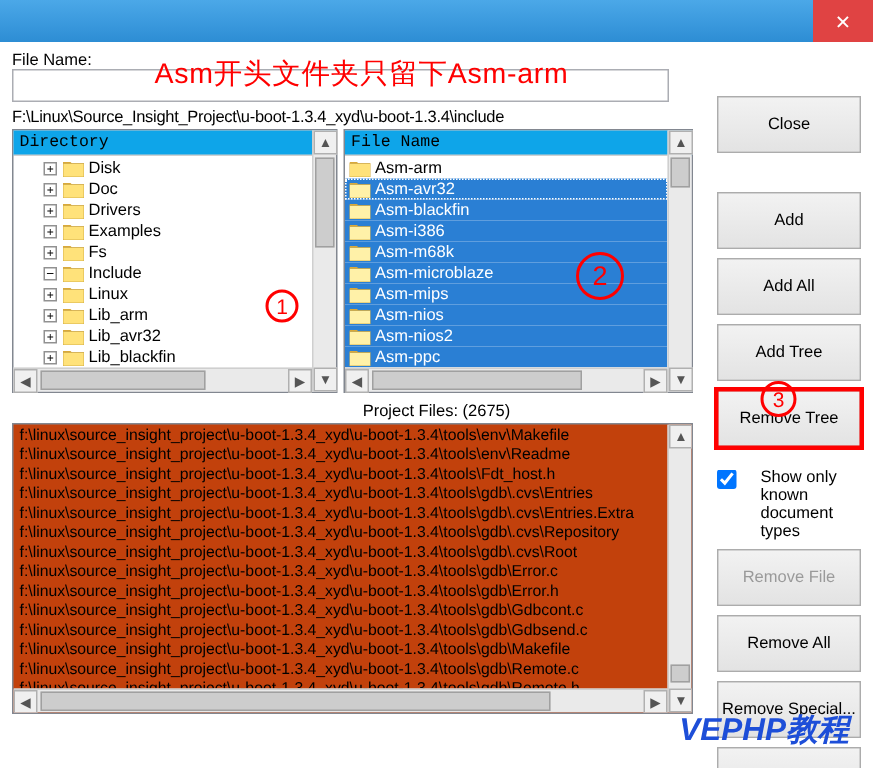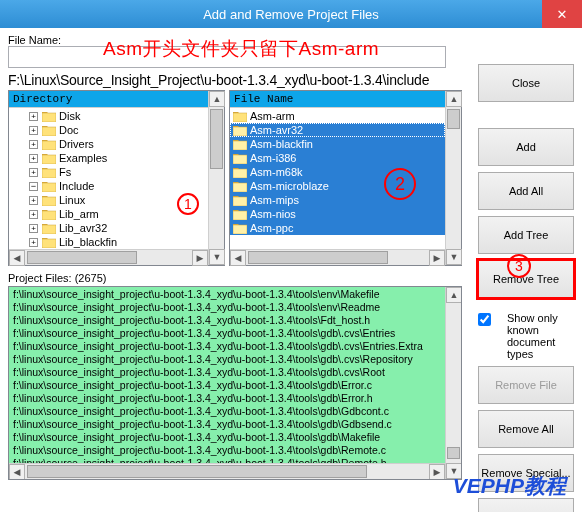--- a/index.html
+++ b/index.html
@@ -8,21 +8,21 @@
 .titlebar { height: 28px; background: linear-gradient(#4ba8e8, #2d8dd4); color: #fff; display: flex; align-items: center; justify-content: center; position: relative; font-size: 13px; }
 .titlebar .title { text-align: center; }
 .close-x { position: absolute; right: 0; top: 0; width: 40px; height: 28px; background: #e04343; color: #fff; display: flex; align-items: center; justify-content: center; font-size: 13px; cursor: pointer; }
 
 .client { padding: 6px 8px 8px 8px; position: relative; }
 
 .filename-row { margin-bottom: 2px; }
 .filename-label { font-size: 11px; color: #000; }
 .filename-input { width: 438px; height: 22px; border: 1px solid #abadb3; padding: 2px 4px; font-size: 12px; background: #fff; }
 
-.path-label { font-size: 14px; margin: 4px 0 2px 0; letter-spacing: -0.2px; }
+.path-label { font-size: 11px; margin: 4px 0 2px 0; letter-spacing: -0.2px; }
 
 .panes { display: flex; gap: 4px; width: 454px; }
 .pane { border: 1px solid #828790; background: #fff; height: 176px; position: relative; }
 .pane-dir { width: 218px; }
 .pane-file { width: 234px; }
 .pane-header { font-size: 11px; font-family: "Courier New", monospace; padding: 2px 4px; border-bottom: 1px solid #d0d0d0; background: #0ea5e9; }
 .pane-body { overflow: hidden; position: absolute; top: 18px; left: 0; right: 0; bottom: 0; }
 
 .tree-row { display: flex; align-items: center; height: 14px; font-size: 11px; padding-left: 6px; white-space: nowrap; }
 .tree-plus { width: 9px; height: 9px; border: 1px solid #919191; font-size: 8px; line-height: 7px; text-align: center; margin-right: 4px; color: #000; background: #fff; }
@@ -39,22 +39,22 @@
 .scrollbar-v { position: absolute; right: 0; top: 0; bottom: 0; width: 16px; background: #eaeaea; border-left: 1px solid #cfcfcf; }
 .scrollbar-h { position: absolute; left: 0; right: 16px; bottom: 0; height: 16px; background: #eaeaea; border-top: 1px solid #cfcfcf; }
 .sb-btn { width: 16px; height: 16px; background: #f0f0f0; border: 1px solid #b0b0b0; font-size: 9px; display: flex; align-items: center; justify-content: center; color: #555; }
 .scrollbar-v .sb-btn.up { position: absolute; top: 0; }
 .scrollbar-v .sb-btn.down { position: absolute; bottom: 0; }
 .scrollbar-v .thumb { position: absolute; left: 1px; right: 1px; background: #cdcdcd; border: 1px solid #a0a0a0; }
 .scrollbar-h .sb-btn.left { position: absolute; left: 0; }
 .scrollbar-h .sb-btn.right { position: absolute; right: 0; }
 .scrollbar-h .thumb { position: absolute; top: 1px; bottom: 1px; background: #cdcdcd; border: 1px solid #a0a0a0; }
 
-.projfiles-label { font-size: 11px; margin-top: 6px; }
-.projfiles-list { width: 454px; height: 194px; border: 1px solid #828790; background: #86efac; font-size: 10.5px; font-family: Tahoma; overflow: hidden; position: relative; margin-top: 2px; }
+.projfiles-label { font-size: 11px; margin-top: 6px; text-align: center; }
+.projfiles-list { width: 454px; height: 194px; border: 1px solid #828790; background: #c2410c; font-size: 10.5px; font-family: Tahoma; overflow: hidden; position: relative; margin-top: 2px; }
 .pf-row { padding: 0 4px; height: 13px; white-space: nowrap; }
 
 .right-col { position: absolute; right: 8px; top: 36px; width: 96px; display: flex; flex-direction: column; }
 .btn { height: 38px; border: 1px solid #acacac; background: linear-gradient(#f2f2f2,#e3e3e3); font-size: 11px; cursor: pointer; margin-bottom: 6px; }
 .btn.disabled { color: #9a9a9a; }
 .gap-lg { height: 20px; }
 .gap-sm { height: 6px; }
 
 .checkbox-row { display: flex; align-items: flex-start; font-size: 11px; margin: 2px 0 6px 0; gap: 16px; }
 .checkbox-row input { margin-top: 1px; }
@@ -62,21 +62,20 @@
 .red-box { outline: 3px solid #ff0000; outline-offset: -1px; }
 .red-circle { position: absolute; border: 2px solid #ff0000; border-radius: 50%; pointer-events: none; display: flex; align-items: center; justify-content: center; color: #ff0000; font-size: 14px; font-weight: normal; }
 
 .overlay-text { position: absolute; color: #ff0000; font-size: 19px; font-weight: normal; top: 36px; left: 103px; pointer-events: none; letter-spacing: 0.5px; }
 .watermark { position: absolute; right: 16px; bottom: 12px; color: #1d4ed8; font-size: 21px; font-style: italic; font-weight: bold; pointer-events: none; }
 </style>
 </head>
 <body>
 
 <div class="titlebar">
-  <span class="title">Add and Remove Project Files</span>
   <div class="close-x">✕</div>
 </div>
 
 <div class="client">
   <div class="filename-row">
     <div class="filename-label">File Name:</div>
     <input class="filename-input" value="" style="">
   </div>
 
   <div class="path-label">F:\Linux\Source_Insight_Project\u-boot-1.3.4_xyd\u-boot-1.3.4\include</div>
@@ -265,20 +264,29 @@
             <span>Asm-mips</span>
           </div>
           <div class="file-row sel">
             <span class="folder-icon">
               <svg width="14" height="11" viewBox="0 0 14 11">
                 <path class="tab" d="M0 1 L5 1 L6 2 L0 2 Z" fill="#d9a93a"></path>
                 <path class="body" d="M0 2 L14 2 L14 11 L0 11 Z" fill="#ffe27a" stroke="#c9a23a" stroke-width="0.5"></path>
               </svg>
             </span>
             <span>Asm-nios</span>
+          </div>
+          <div class="file-row sel">
+            <span class="folder-icon">
+              <svg width="14" height="11" viewBox="0 0 14 11">
+                <path class="tab" d="M0 1 L5 1 L6 2 L0 2 Z" fill="#d9a93a"></path>
+                <path class="body" d="M0 2 L14 2 L14 11 L0 11 Z" fill="#ffe27a" stroke="#c9a23a" stroke-width="0.5"></path>
+              </svg>
+            </span>
+            <span>Asm-nios2</span>
           </div>
           <div class="file-row sel">
             <span class="folder-icon">
               <svg width="14" height="11" viewBox="0 0 14 11">
                 <path class="tab" d="M0 1 L5 1 L6 2 L0 2 Z" fill="#d9a93a"></path>
                 <path class="body" d="M0 2 L14 2 L14 11 L0 11 Z" fill="#ffe27a" stroke="#c9a23a" stroke-width="0.5"></path>
               </svg>
             </span>
             <span>Asm-ppc</span>
           </div>

